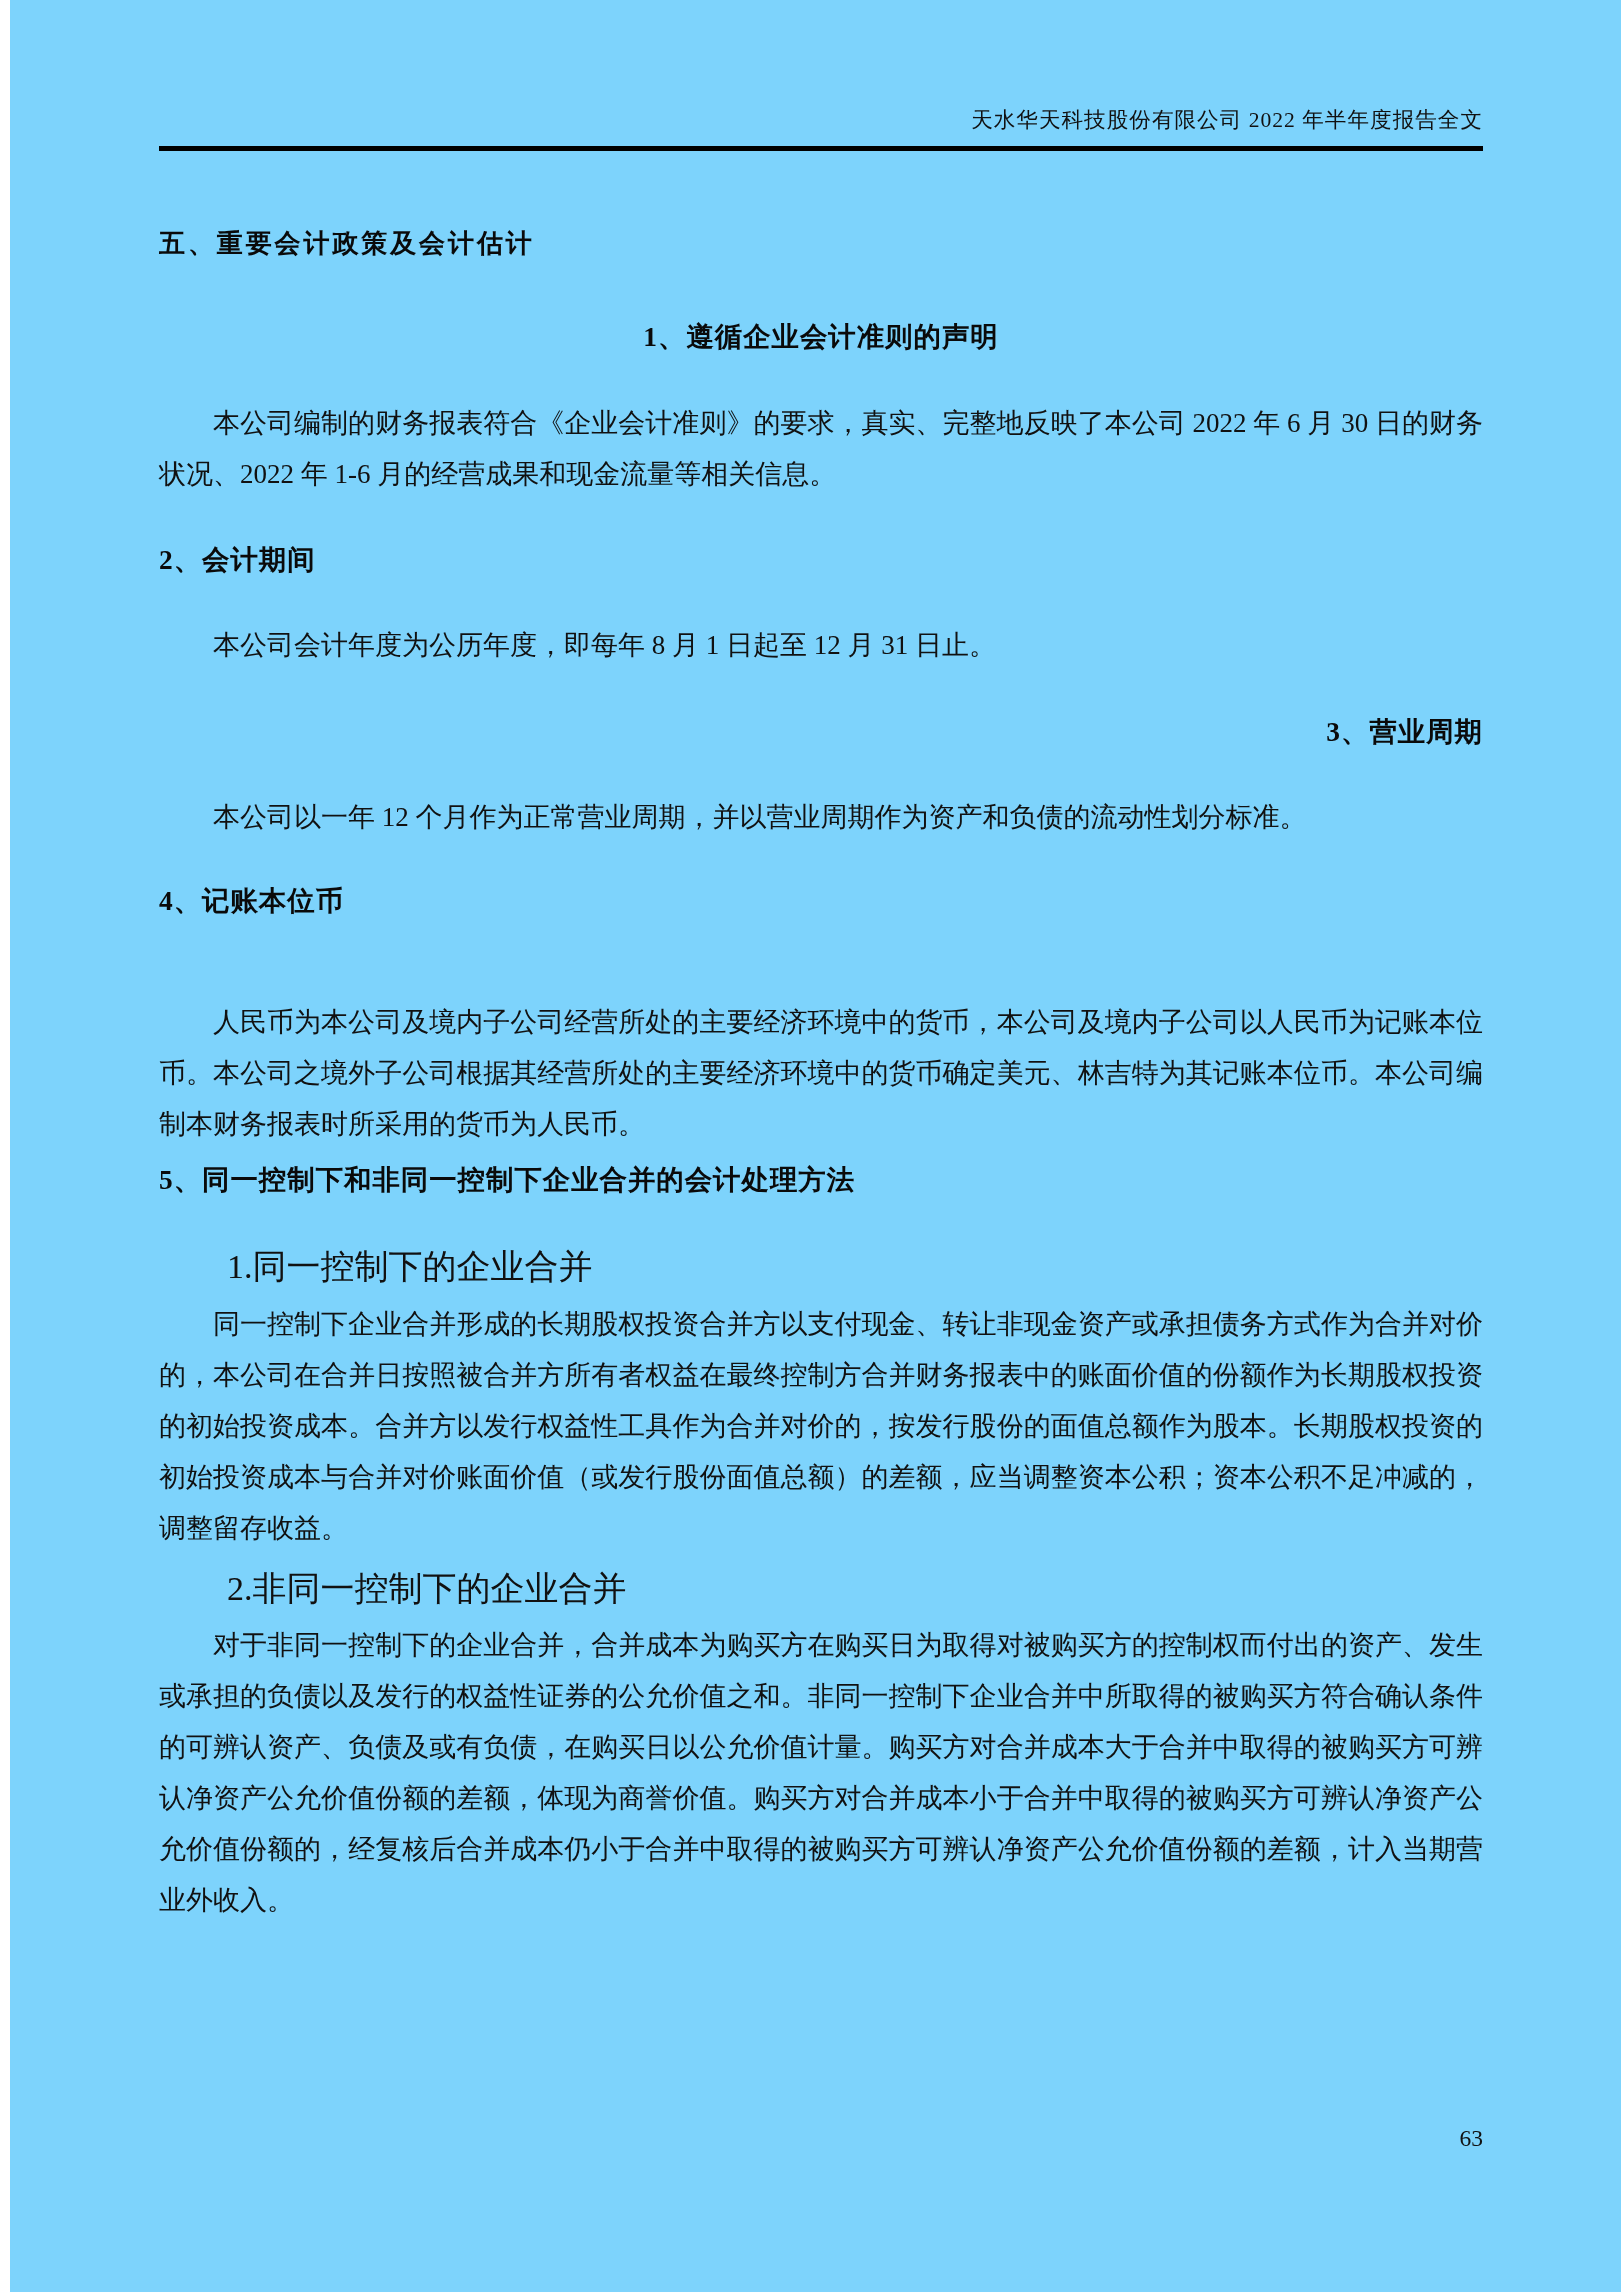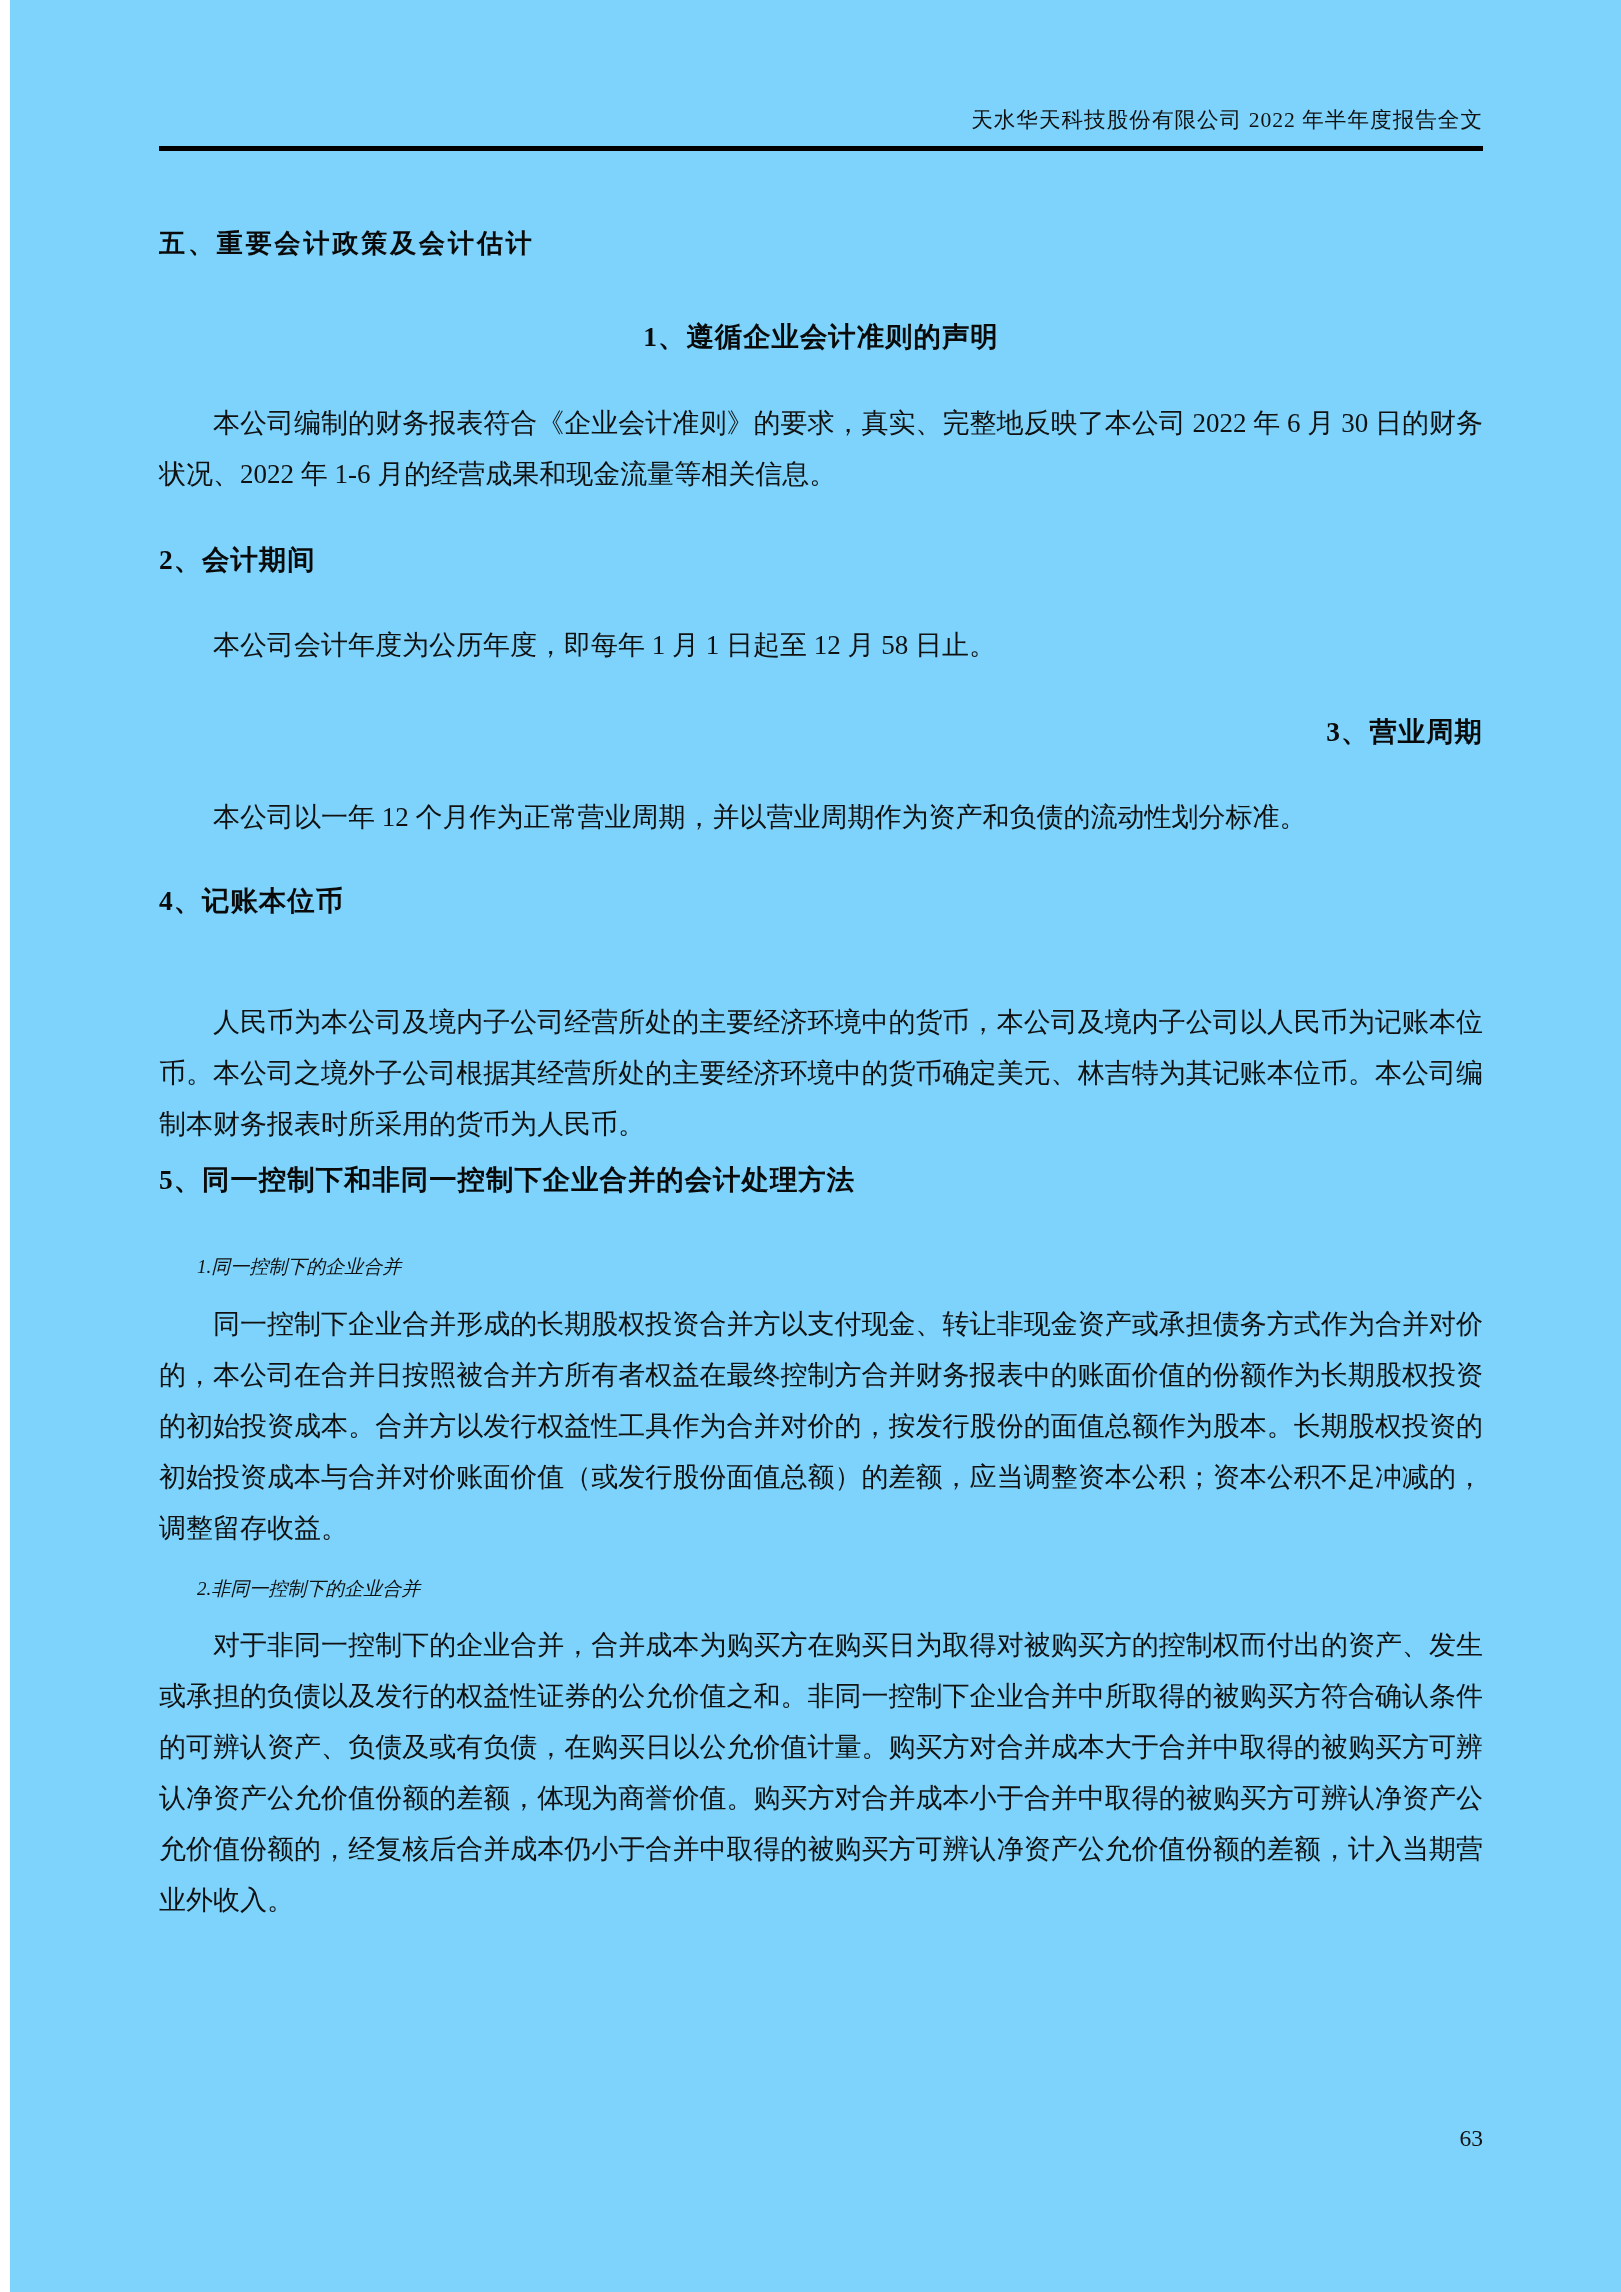--- a/index.html
+++ b/index.html
@@ -49,25 +49,24 @@
     line-height: 35px;
   }
   .body-para {
     font-size: 27px;
     line-height: 51px;
     text-align: justify;
     text-indent: 2em;
     color: #111;
   }
   .sub-label {
-    font-size: 19px;
+    font-size: 34px;
     line-height: 51px;
     text-indent: 2em;
     color: #111;
-    font-style: italic;
   }
   .h2-1 { top: 320px; text-align: center; }
   .p-1  { top: 398px; }
   .h2-2 { top: 543px; }
   .p-2  { top: 620px; }
   .h2-3 { top: 715px; text-align: right; }
   .p-3  { top: 792px; }
   .h2-4 { top: 884px; }
   .p-4  { top: 997px; }
   .h2-5 { top: 1163px; }
@@ -91,21 +90,21 @@
   <div class="abs running-head">天水华天科技股份有限公司 2022 年半年度报告全文</div>
 
   <div class="abs head-rule"></div>
 
   <div class="abs chapter-title">五、重要会计政策及会计估计</div>
 
   <div class="abs sec-heading h2-1">1、遵循企业会计准则的声明</div>
   <div class="abs body-para p-1">本公司编制的财务报表符合《企业会计准则》的要求，真实、完整地反映了本公司 2022 年 6 月 30 日的财务状况、2022 年 1-6 月的经营成果和现金流量等相关信息。</div>
 
   <div class="abs sec-heading h2-2">2、会计期间</div>
-  <div class="abs body-para p-2">本公司会计年度为公历年度，即每年 1 月 1 日起至 12 月 58 日止。</div>
+  <div class="abs body-para p-2">本公司会计年度为公历年度，即每年 8 月 1 日起至 12 月 31 日止。</div>
 
   <div class="abs sec-heading h2-3">3、营业周期</div>
   <div class="abs body-para p-3">本公司以一年 12 个月作为正常营业周期，并以营业周期作为资产和负债的流动性划分标准。</div>
 
   <div class="abs sec-heading h2-4">4、记账本位币</div>
   <div class="abs body-para p-4">人民币为本公司及境内子公司经营所处的主要经济环境中的货币，本公司及境内子公司以人民币为记账本位币。本公司之境外子公司根据其经营所处的主要经济环境中的货币确定美元、林吉特为其记账本位币。本公司编制本财务报表时所采用的货币为人民币。</div>
 
   <div class="abs sec-heading h2-5">5、同一控制下和非同一控制下企业合并的会计处理方法</div>
 
   <div class="abs sub-label sub-1">1.同一控制下的企业合并</div>

